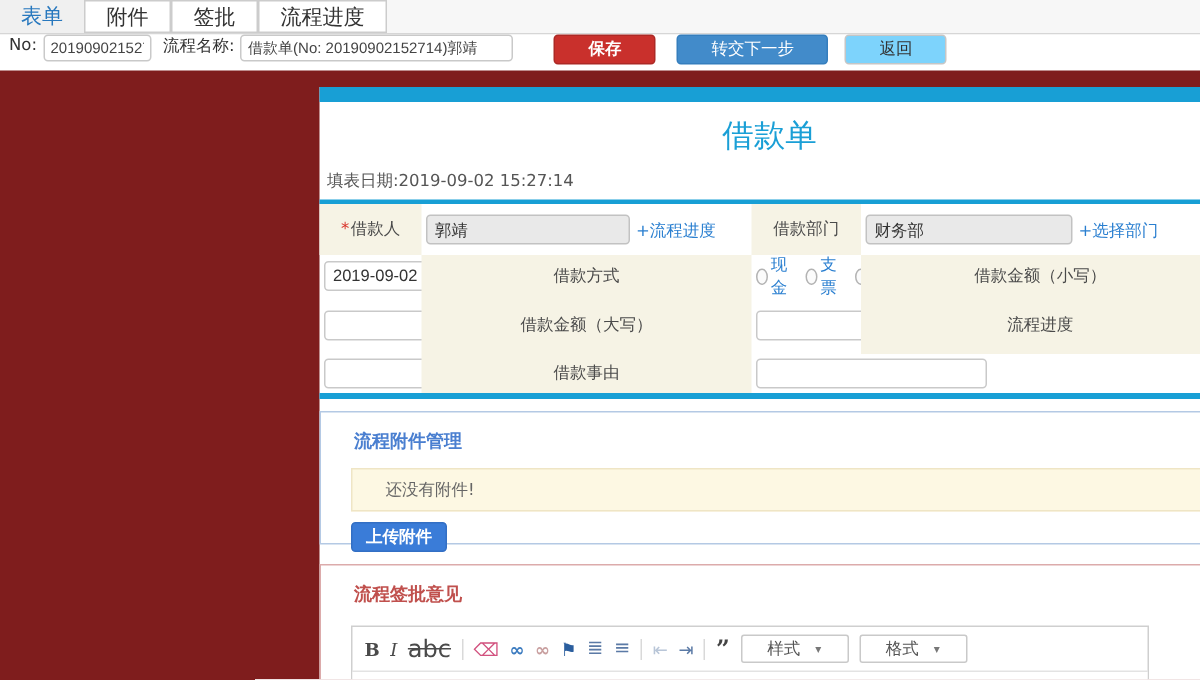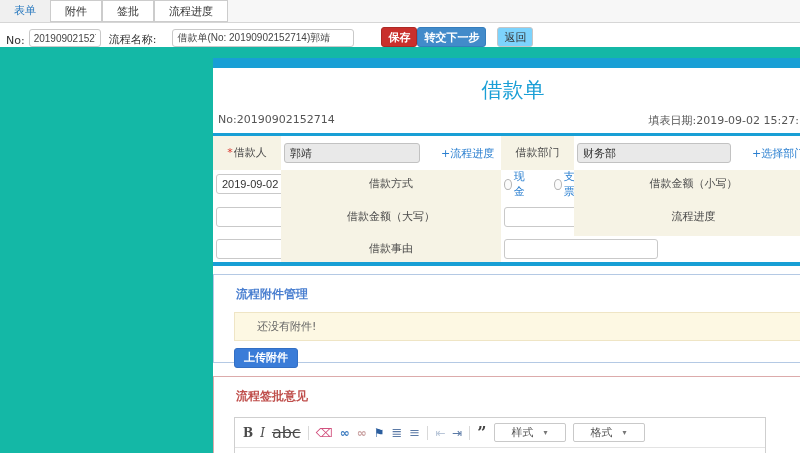--- a/index.html
+++ b/index.html
@@ -2,58 +2,58 @@
 <html><head>
 <meta charset="utf-8">
 <style>
   html,body{margin:0;padding:0}
   body{font-family:"DejaVu Sans","Liberation Sans",sans-serif;}
   .screen{position:relative;width:800px;height:453px;overflow:hidden;background:#fff}
 
   
   .tabbar{position:absolute;top:0;left:0;right:0;height:23px;background:#f7f7f7;
           border-bottom:1px solid #d6d6d6;display:flex;align-items:stretch;box-sizing:border-box}
-  .tab{font-size:11px;line-height:22px;padding:0 14px;color:#333;background:#fff;
+  .tab{font-size:14px;line-height:22px;padding:0 14px;color:#333;background:#fff;
        border:1px solid #ccc;cursor:pointer;box-sizing:border-box}
   .tab.active{background:#f0f0f0;border:none;color:#2878be}
 
   
   .actionbar{position:absolute;top:23px;left:0;right:0;height:24px;background:#fff;
-             display:flex;align-items:flex-end;font-size:11px;color:#333;padding-left:6px;box-sizing:border-box}
+             display:flex;align-items:flex-start;font-size:11px;color:#333;padding-left:6px;box-sizing:border-box}
   .txt{height:18px;border:1px solid #c9c9c9;border-radius:3px;font-size:10px;
        padding:0 4px;color:#444;box-sizing:border-box}
   .no-input{width:72px;margin-left:4px}
-  .flow-input{width:182px;margin-left:16px}
+  .flow-input{width:182px;margin-left:4px}
   .flow-label{margin-left:8px}
-  .btn{font-size:11px;height:20px;padding:0 6px;border-radius:3px;border:1px solid;cursor:pointer;line-height:18px}
+  .btn{font-size:11px;height:20px;padding:0 22px;border-radius:3px;border:1px solid;cursor:pointer;line-height:18px}
   .btn-save{background:#c9302c;border-color:#ac2925;color:#fff;font-weight:bold;margin-left:27px}
-  .btn-next{background:#428bca;border-color:#357ebd;color:#fff;font-weight:bold;}
+  .btn-next{background:#428bca;border-color:#357ebd;color:#fff;font-weight:normal;margin-left:14px}
   .btn-back{background:#7dd3fc;border-color:#c6c6c6;color:#333;margin-left:11px}
 
   
-  .main{position:absolute;top:47px;left:0;right:0;bottom:0;background:#14b8a6;overflow:hidden}
+  .main{position:absolute;top:47px;left:0;right:0;bottom:0;background:#7f1d1d;overflow:hidden}
   .panel{position:absolute;left:213px;top:11px;width:600px;height:440px;background:#fff}
   .topbar{height:10px;background:#189fd5}
   .form-title{text-align:center;color:#1a9fd6;font-size:21px;padding:8px 0 9px}
   .meta{display:flex;justify-content:space-between;font-size:11px;color:#555;
         padding:0 0 5px 5px;white-space:nowrap}
   .hline{height:3px;background:#189fd5}
   .hline2{height:4px;background:#189fd5}
 
   
   .form-table{display:grid;grid-template-columns:68px 220px 73px auto;
               grid-template-rows:34px 28px 38px 26px;font-size:11px}
   .lbl{background:#f6f3e5;display:flex;align-items:center;justify-content:center;
        text-align:center;padding:0 5px;color:#4a4a4a;line-height:1.8}
   .req{color:#d9342b;margin-right:1px}
-  .fld{display:flex;align-items:center;padding-left:3px;gap:21px}
+  .fld{display:flex;align-items:center;padding-left:3px;gap:4px}
   .input{height:20px;border:1px solid #c9c9c9;border-radius:3px;font-size:11px;
          padding:0 5px;color:#333;box-sizing:border-box;background:#fff}
   .input.ro{background:#e9e9e9;border-color:#c2c2c2}
-  .w-name{width:136px}.w-date{width:124px}.w-amt{width:160px}.w-dept{width:154px}
+  .w-name{width:136px}.w-date{width:124px}.w-amt{width:160px}.w-dept{width:138px}
   .link{color:#2a7fd0;font-size:11px;text-decoration:none;cursor:pointer}
   .radio-opt{display:flex;align-items:center;gap:2px;margin-right:5px;cursor:pointer}
   .radio{width:11px;height:11px;border-radius:50%;border:1px solid #b3b3b3;
          background:#fbfbfb;display:inline-block;box-sizing:border-box}
   .radio-label{color:#2a7fd0}
 
   
   .attach-box{border:1px solid #b4c9e4;margin-top:8px;height:89px;box-sizing:border-box}
   .attach-title{color:#4a7fd0;font-weight:bold;font-size:12px;margin:11px 0 9px 22px}
   .notice{background:#fdf8e3;border:1px solid #efe5c5;font-size:11px;color:#666;
@@ -107,21 +107,20 @@
     <button class="btn btn-save">保存</button>
     <button class="btn btn-next">转交下一步</button>
     <button class="btn btn-back">返回</button>
   </div>
 
   <div class="main">
     <div class="panel">
       <div class="topbar"></div>
       <div class="form-title">借款单</div>
       <div class="meta">
-        <span>No:20190902152714</span>
         <span>填表日期:2019-09-02 15:27:14</span>
       </div>
       <div class="hline"></div>
 
       <div class="form-table">
 
         <div class="lbl">
           <span><span class="req">*</span><span>借款人</span></span>
         </div>
         <div class="fld">

